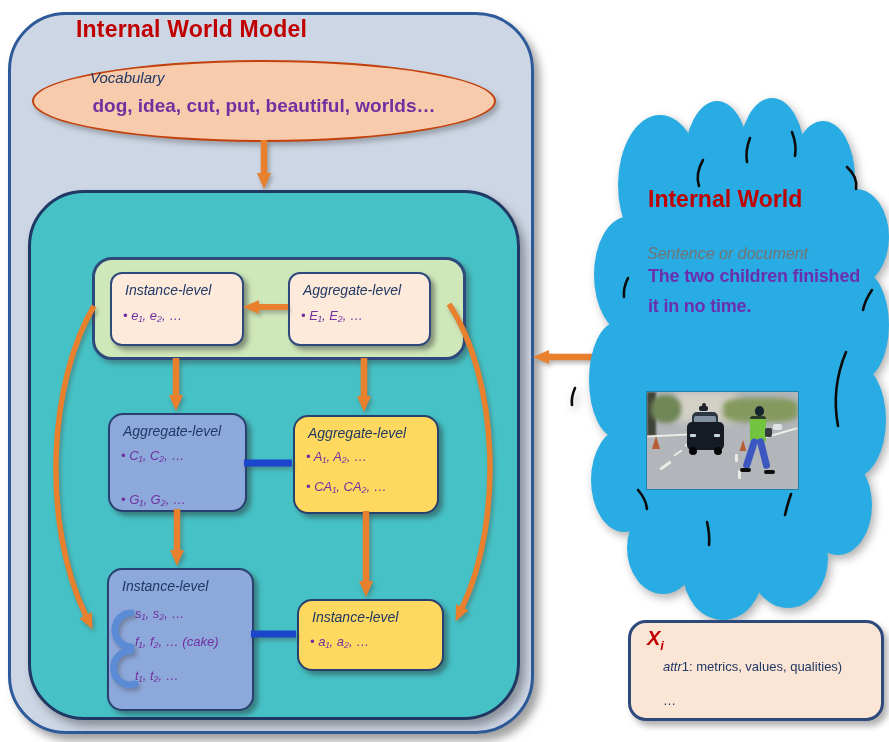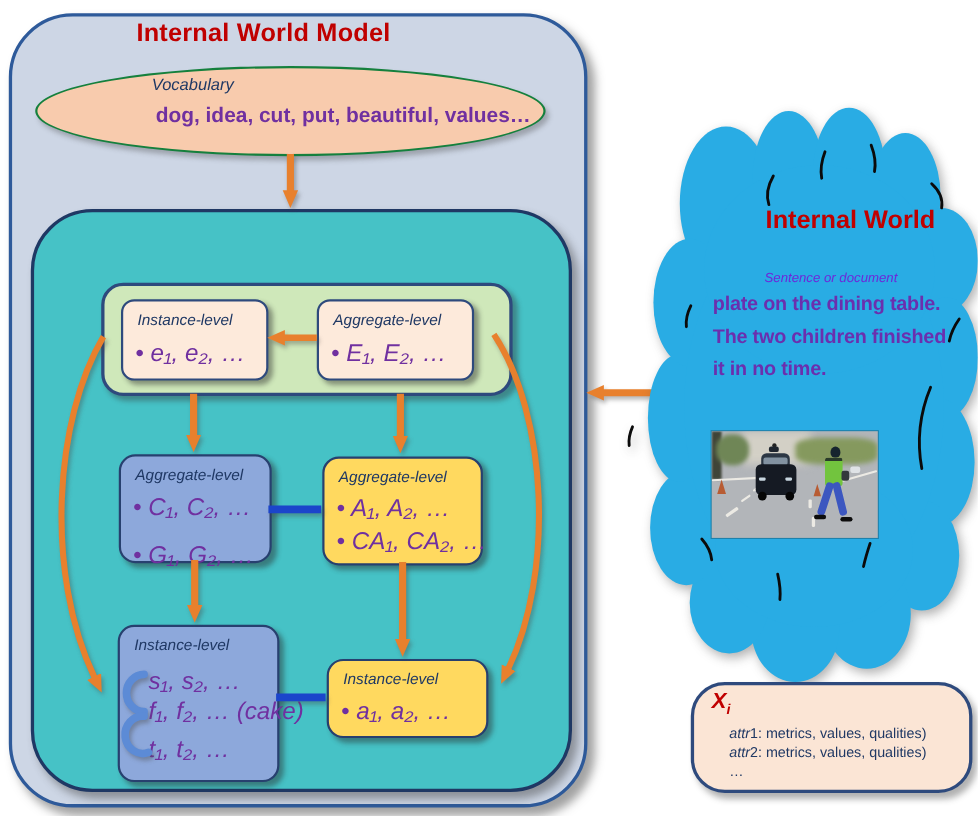--- a/index.html
+++ b/index.html
@@ -5,53 +5,53 @@
   html,body{margin:0;padding:0;background:#fff;}
   .stage{position:relative;width:889px;height:742px;background:#ffffff;overflow:hidden;
          font-family:"Liberation Sans","DejaVu Sans",sans-serif;}
   .abs{position:absolute;}
 
   
   .outer-box{left:8px;top:12px;width:520px;height:716px;border-radius:58px;
     background:#cdd6e5;border:3px solid #2e5a9a;box-shadow:6px 7px 9px rgba(70,70,70,.5);}
   .iwm-title{left:76px;top:16px;font-size:23px;font-weight:bold;color:#c00000;letter-spacing:.2px;}
   .vocab-ellipse{left:32px;top:60px;width:460px;height:78px;border-radius:50%;
-    background:#f8cbad;border:2px solid #15803d;box-shadow:3px 4px 5px rgba(70,70,70,.35);}
+    background:#f8cbad;border:2px solid #c2410c;box-shadow:3px 4px 5px rgba(70,70,70,.35);}
   .vocab-label{left:56px;top:7px;font-style:italic;font-size:15px;color:#1f3864;}
   .vocab-words{left:0;top:33px;width:100%;text-align:center;font-size:19px;font-weight:bold;color:#7030a0;}
 
   .teal-box{left:28px;top:190px;width:486px;height:524px;border-radius:56px;
     background:#46c2c6;border:3px solid #1f3864;box-shadow:5px 6px 8px rgba(60,60,60,.45);}
   .teal-caption{left:86px;top:198px;width:214px;text-align:center;font-size:16px;line-height:22px;color:#584a9c;}
 
   .green-box{left:92px;top:257px;width:368px;height:97px;border-radius:20px;
     background:#cfe8ba;border:3px solid #2e4a7d;box-shadow:4px 4px 5px rgba(50,50,50,.4);}
 
   .node{border:2.5px solid #2e4a7d;box-shadow:4px 4px 5px rgba(40,40,40,.45);}
   .node .lbl{position:absolute;left:13px;top:8px;font-style:italic;font-size:14px;color:#1f3864;white-space:nowrap;}
-  .node .itm{position:absolute;left:11px;font-style:italic;font-size:22px;color:#7030a0;white-space:nowrap;}
+  .node .itm{position:absolute;left:11px;font-style:italic;font-size:13px;color:#7030a0;white-space:nowrap;}
 
   .peach{background:#fdeadb;border-radius:12px;}
   .box-e{left:110px;top:272px;width:130px;height:70px;}
   .box-E{left:288px;top:272px;width:139px;height:70px;}
   .bluebox{background:#8da8db;border-radius:15px;border-color:#27406f;}
   .box-C{left:108px;top:413px;width:135px;height:95px;}
   .yellowbox{background:#ffd95f;border-radius:15px;border-color:#27406f;}
   .box-A{left:293px;top:415px;width:142px;height:95px;}
   .box-sft{left:107px;top:568px;width:143px;height:139px;}
   .box-sft .itm{left:26px;}
   .box-a{left:297px;top:599px;width:143px;height:68px;}
 
   
   .cloud-svg{left:555px;top:95px;width:334px;height:540px;overflow:visible;
     filter:drop-shadow(3px 4px 5px rgba(80,80,80,.45));}
   .cloud-lobe{fill:#29ace4;}
   .cloud-mark{stroke:#0b0b0b;stroke-width:2.6;fill:none;stroke-linecap:round;}
   .ext-title{left:648px;top:186px;font-size:23px;font-weight:bold;color:#c00000;}
-  .ext-caption{left:647px;top:245px;font-style:italic;font-size:12px;color:#6d28d9;}
+  .ext-caption{left:647px;top:245px;font-style:italic;font-size:16px;color:#737373;}
   .ext-sentence{left:648px;top:262px;font-size:18px;font-weight:bold;color:#6b2fae;line-height:29.5px;white-space:nowrap;letter-spacing:-.2px;}
 
   
   .photo{left:647px;top:392px;width:151px;height:97px;background:linear-gradient(180deg,#cfccc2 0%,#d6d3c9 12%,#c0c1b9 22%,#b2b5b9 34%,#b7bab e 100%);
     background-color:#b2b5b9;box-shadow:0 0 0 1px rgba(0,0,0,.25);overflow:hidden;}
   .ph{position:absolute;}
   .foliage-left{left:4px;top:3px;width:30px;height:28px;background:#6f8656;border-radius:45%;filter:blur(2px);}
   .trunk{left:0;top:0;width:9px;height:44px;background:#3f4438;filter:blur(1px);}
   .foliage-right{left:76px;top:6px;width:75px;height:24px;background:#85995e;border-radius:30%;filter:blur(2.5px);}
   .haze{left:28px;top:0;width:62px;height:30px;background:#d3d0c6;filter:blur(4px);}
@@ -67,42 +67,42 @@
   .cone{width:0;height:0;border-left:4px solid transparent;border-right:4px solid transparent;border-bottom:13px solid #b85c33;}
   .person{left:96px;top:14px;width:34px;height:72px;}
   .head{left:12px;top:0;width:9px;height:10px;background:#16242e;border-radius:50% 50% 45% 45%;}
   .vest{left:7px;top:10px;width:16px;height:23px;background:#72c43e;border-radius:3px;border-top:3px solid #2a3b2a;}
   .bag{left:22px;top:22px;width:7px;height:9px;background:#33383c;border-radius:2px;}
   .leg{width:7px;height:31px;background:#3c57c0;border-radius:3px;}
   .shoe{width:11px;height:4px;background:#0d0d0d;border-radius:2px;}
   .distant-car{left:126px;top:32px;width:9px;height:6px;background:#dfe3e6;border-radius:2px;}
 
   
-  .xi-box{left:628px;top:620px;width:250px;height:95px;border-radius:31px;background:#fbe5d5;
+  .xi-box{left:628px;top:620px;width:250px;height:95px;border-radius:18px;background:#fbe5d5;
     border:3px solid #2e4a7d;box-shadow:4px 5px 6px rgba(60,60,60,.4);}
   .xi-title{position:absolute;left:16px;top:4px;color:#c00000;font-weight:bold;font-style:italic;font-size:20px;}
   .xi-title sub{font-size:13px;}
   .xi-line{position:absolute;left:32px;font-size:13px;color:#1f3864;white-space:nowrap;}
   .xi-line i{font-style:italic;}
 
   .arrows-svg{left:0;top:0;width:889px;height:742px;pointer-events:none;
     filter:drop-shadow(2px 3px 2px rgba(70,70,70,.4));}
-  .txt{white-space:nowrap;margin-left:48px;}
+  .txt{white-space:nowrap;}
 </style>
 </head>
 <body>
 
 <div class="stage">
 
   <div class="abs outer-box"></div>
   <div class="abs iwm-title txt">Internal World Model</div>
 
   <div class="abs vocab-ellipse">
     <div class="abs vocab-label txt">Vocabulary</div>
-    <div class="abs vocab-words txt">dog, idea, cut, put, beautiful, values…</div>
+    <div class="abs vocab-words txt">dog, idea, cut, put, beautiful, worlds…</div>
   </div>
 
   <div class="abs teal-box"></div>
 
   <div class="abs green-box"></div>
 
   <div class="abs node peach box-e">
     <div class="lbl">Instance-level</div>
     <div class="itm" style="top:34px">• e₁, e₂, …</div>
   </div>
@@ -199,21 +199,20 @@
       <path class="cloud-mark" d="M152,427 q3,13 2,23"></path>
       <path class="cloud-mark" d="M83,395 q8,9 9,19"></path>
       <path class="cloud-mark" d="M73,183 q-5,10 -4,19"></path>
       <path class="cloud-mark" d="M20,293 q-4,9 -3,17"></path>
     </g>
   </svg>
 
   <div class="abs ext-title txt">Internal World</div>
   <div class="abs ext-caption txt">Sentence or document</div>
   <div class="abs ext-sentence">
-    <div>plate on the dining table.</div>
     <div>The two children finished</div>
     <div>it in no time.</div>
   </div>
 
   <div class="abs photo">
     <div class="ph haze"></div>
     <div class="ph trunk"></div>
     <div class="ph foliage-left"></div>
     <div class="ph foliage-right"></div>
     <div class="ph lane" style="left:0;top:42px;width:62px;transform:rotate(-3deg)"></div>
@@ -248,19 +247,16 @@
     </div>
   </div>
 
   <div class="abs xi-box">
     <div class="xi-title">
       <span>X</span><sub>i</sub>
     </div>
     <div class="xi-line" style="top:36px">
       <i>attr</i><span>1: metrics, values, qualities)</span>
     </div>
-    <div class="xi-line" style="top:53px">
-      <i>attr</i><span>2: metrics, values, qualities)</span>
-    </div>
     <div class="xi-line" style="top:70px">…</div>
   </div>
 
 </div>
 
 </body></html>

